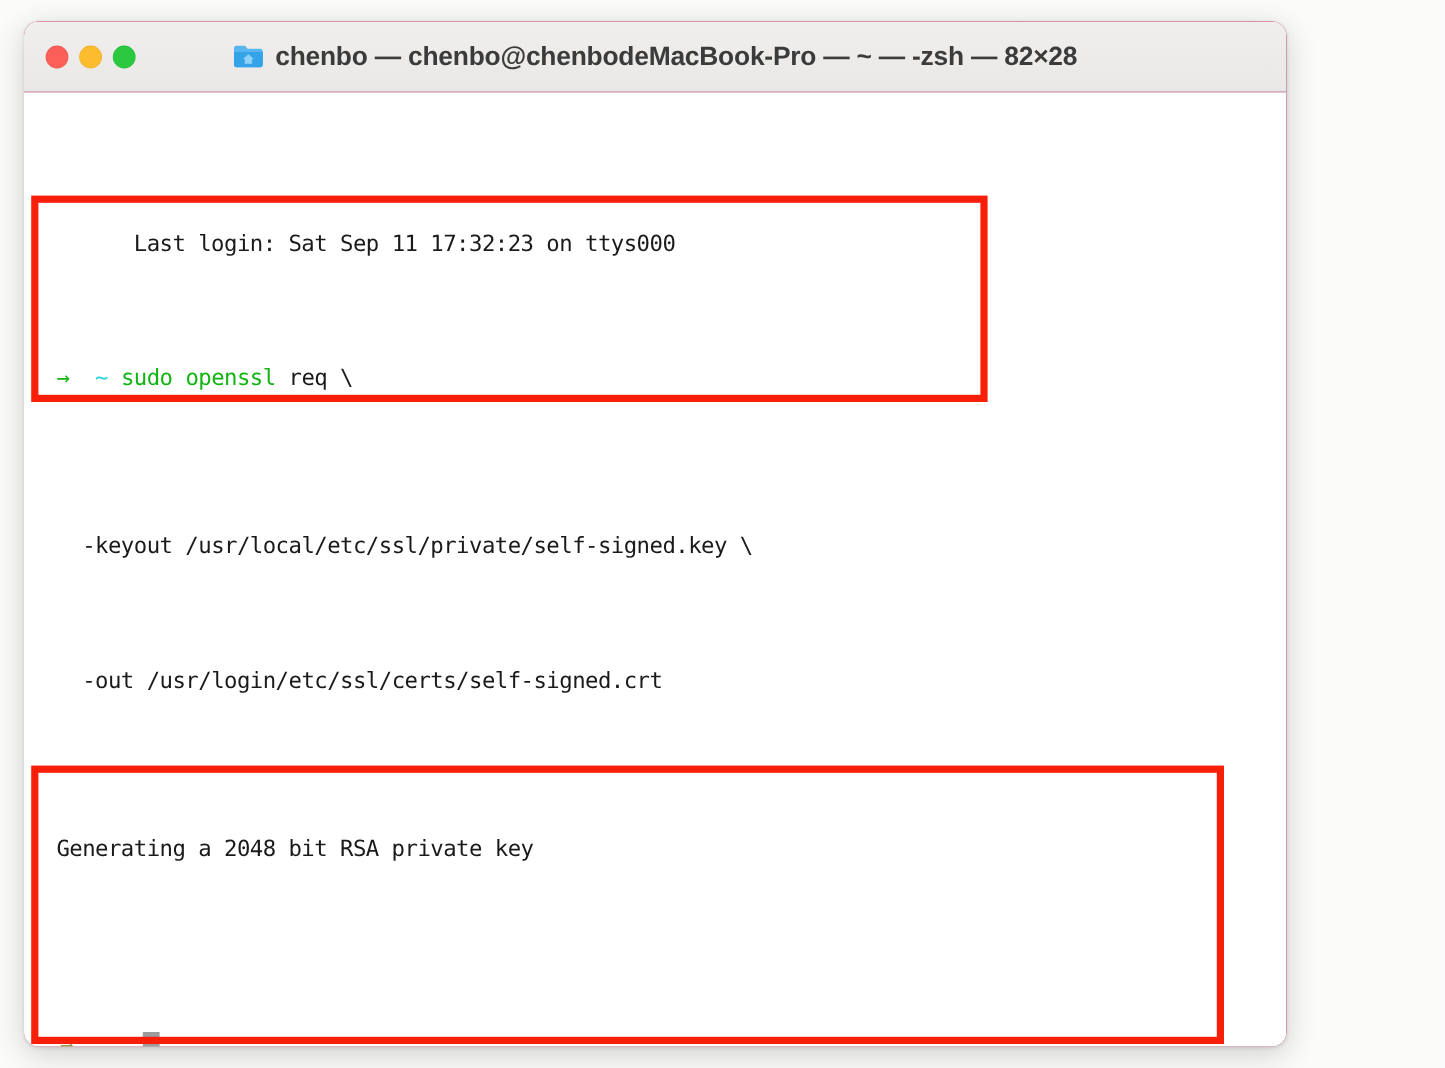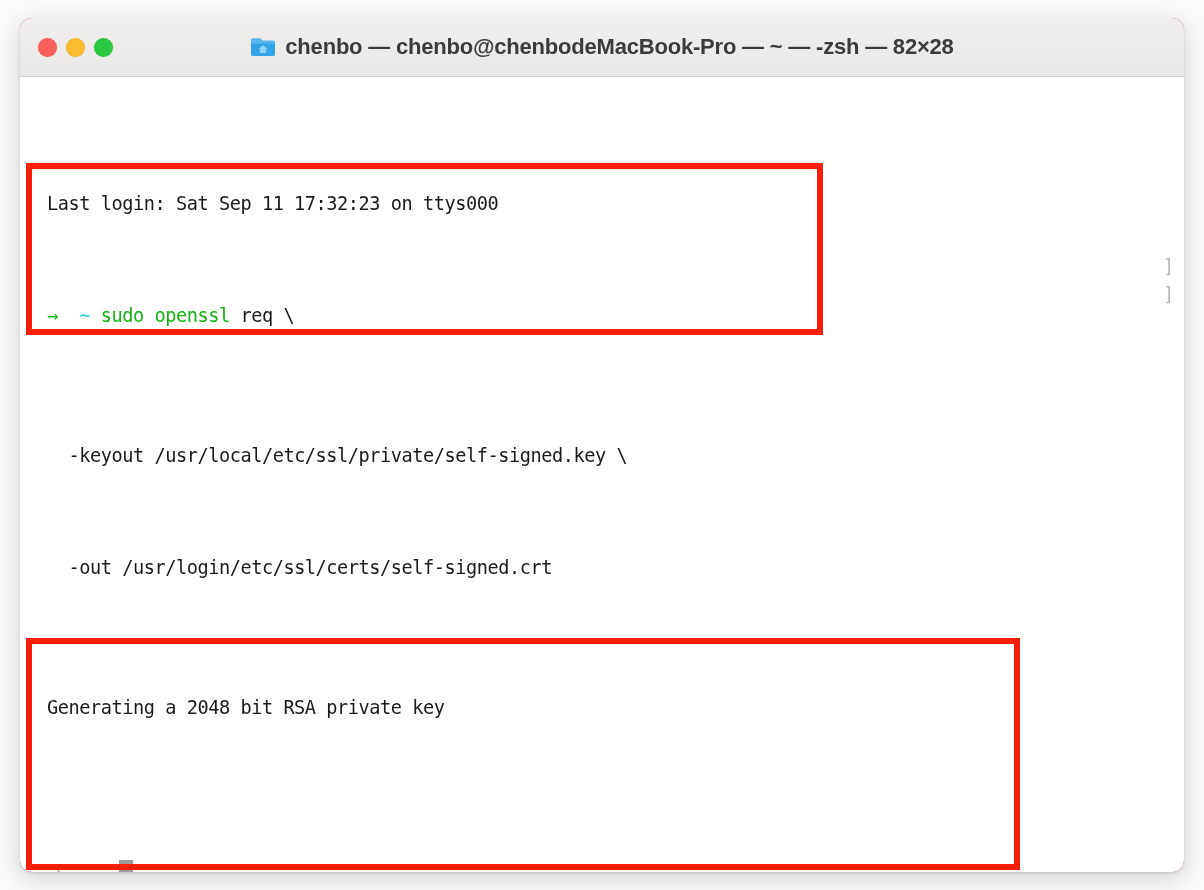--- a/index.html
+++ b/index.html
@@ -13,21 +13,21 @@
     font-family: "Liberation Sans", sans-serif;
     overflow: hidden;
     position: relative;
   }
 
   
   #terminal-window {
     position: absolute;
     left: 20px;
     top: 18px;
-    width: 1164px;
+    width: 1052px;
     height: 854px;
     background: #be185d;
     border-radius: 12px;
     box-shadow: 0 6px 26px rgba(0,0,0,0.18), 0 1px 3px rgba(0,0,0,0.12);
     overflow: hidden;
   }
 
   
   #titlebar {
     position: relative;
@@ -93,21 +93,21 @@
     font-size: 18.6px;
     line-height: 28px;
     color: #1a1a1a;
     white-space: pre;
     letter-spacing: -0.45px;
   }
   #term-text .line { height: 28px; }
   .grn { color: #12b512; }
   .cyn { color: #29d3d3; }
   .u   { text-underline-offset: 3px; }
-  .clipped { margin-top: -21px; }
+  .clipped { margin-top: -21px; text-align: center; }
 
   
   .edge-mark {
     position: absolute;
     color: #b9b9b9;
     font-family: "DejaVu Sans Mono", "Liberation Mono", monospace;
     font-size: 18.6px;
     line-height: 28px;
     white-space: pre;
     letter-spacing: -0.45px;

